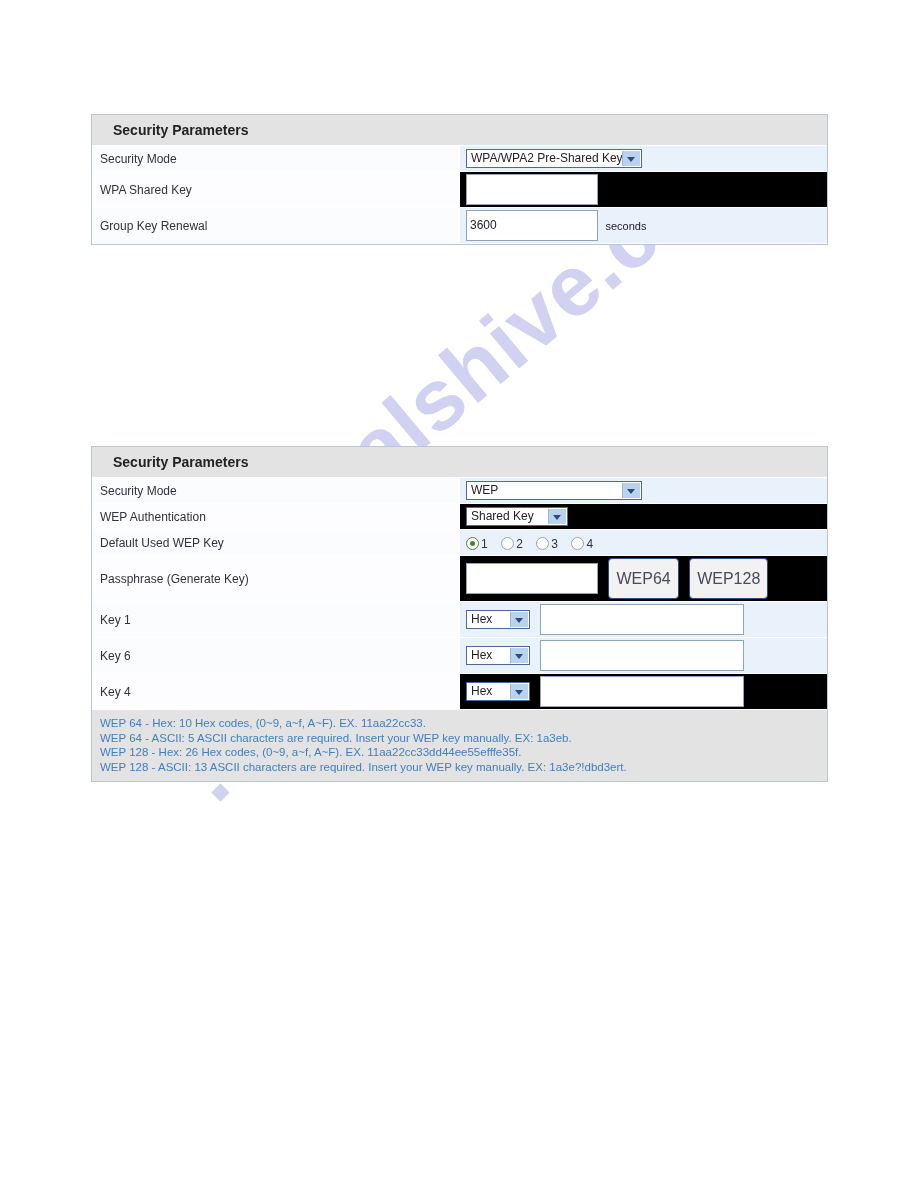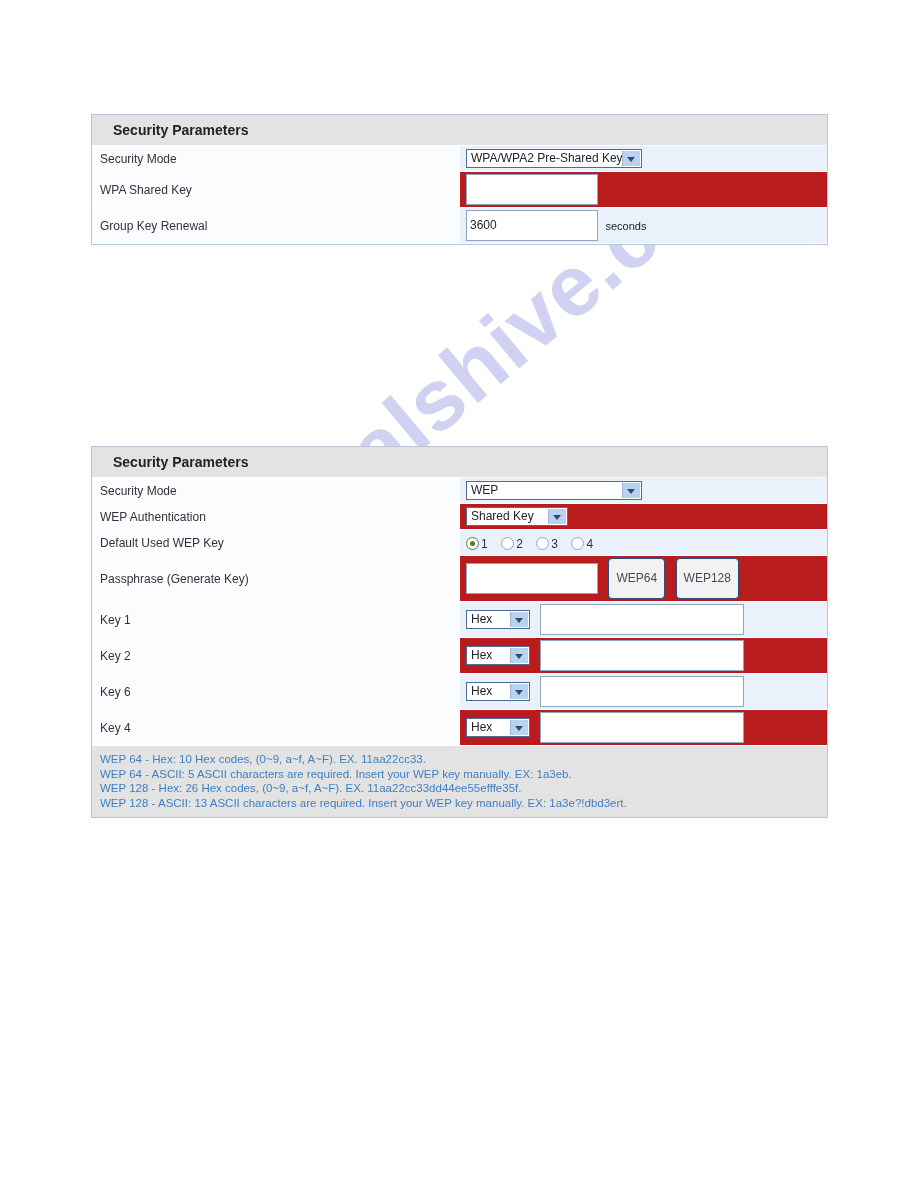--- a/index.html
+++ b/index.html
@@ -98,21 +98,21 @@
     border-bottom: 1px solid #ffffff;
     white-space: nowrap;
   }
   td.val {
     background: #e9f1fb;
     padding: 2px 0 2px 6px;
     border-bottom: 1px solid #ffffff;
     vertical-align: middle;
     white-space: nowrap;
   }
-  tr.alt td.val { background: #b91c1c; }
+  tr.alt td.val { background: #000000; }
   tr.alt td.lbl { background: #fdfdff; }
 
   td.footnote {
     background: #e3e3e3;
     padding: 6px 0 7px 8px;
     border-top: 1px solid #ffffff;
   }
   .note-line {
     color: #3f7fc1;
     font-size: 11.5px;
@@ -181,21 +181,21 @@
     margin-left: 3px;
     vertical-align: middle;
   }
 
   .btn {
     display: inline-block;
     border: 1px solid #2c4b7c;
     border-radius: 4px;
     background: #f2f2f2;
     color: #4a4a5a;
-    font-size: 12px;
+    font-size: 16px;
     line-height: 15px;
     padding: 12px 7px;
     margin-left: 6px;
     vertical-align: middle;
   }
 
   .radio-group { display: inline-block; vertical-align: middle; }
   .radio-item {
     display: inline-block;
     margin-right: 9px;
@@ -334,32 +334,20 @@
         <span class="keytype-wrap">
           <span class="fake-select sel-keytype">
             <span>Hex</span>
             <span class="arrow-btn"></span>
           </span>
         </span>
         <span class="fake-input inp-key"></span>
       </td>
     </tr>
 
-    <tr class="alt">
-      <td class="lbl">Key 2</td>
-      <td class="val">
-        <span class="keytype-wrap">
-          <span class="fake-select sel-keytype">
-            <span>Hex</span>
-            <span class="arrow-btn"></span>
-          </span>
-        </span>
-        <span class="fake-input inp-key"></span>
-      </td>
-    </tr>
 
     <tr>
       <td class="lbl">Key 6</td>
       <td class="val">
         <span class="keytype-wrap">
           <span class="fake-select sel-keytype">
             <span>Hex</span>
             <span class="arrow-btn"></span>
           </span>
         </span>

